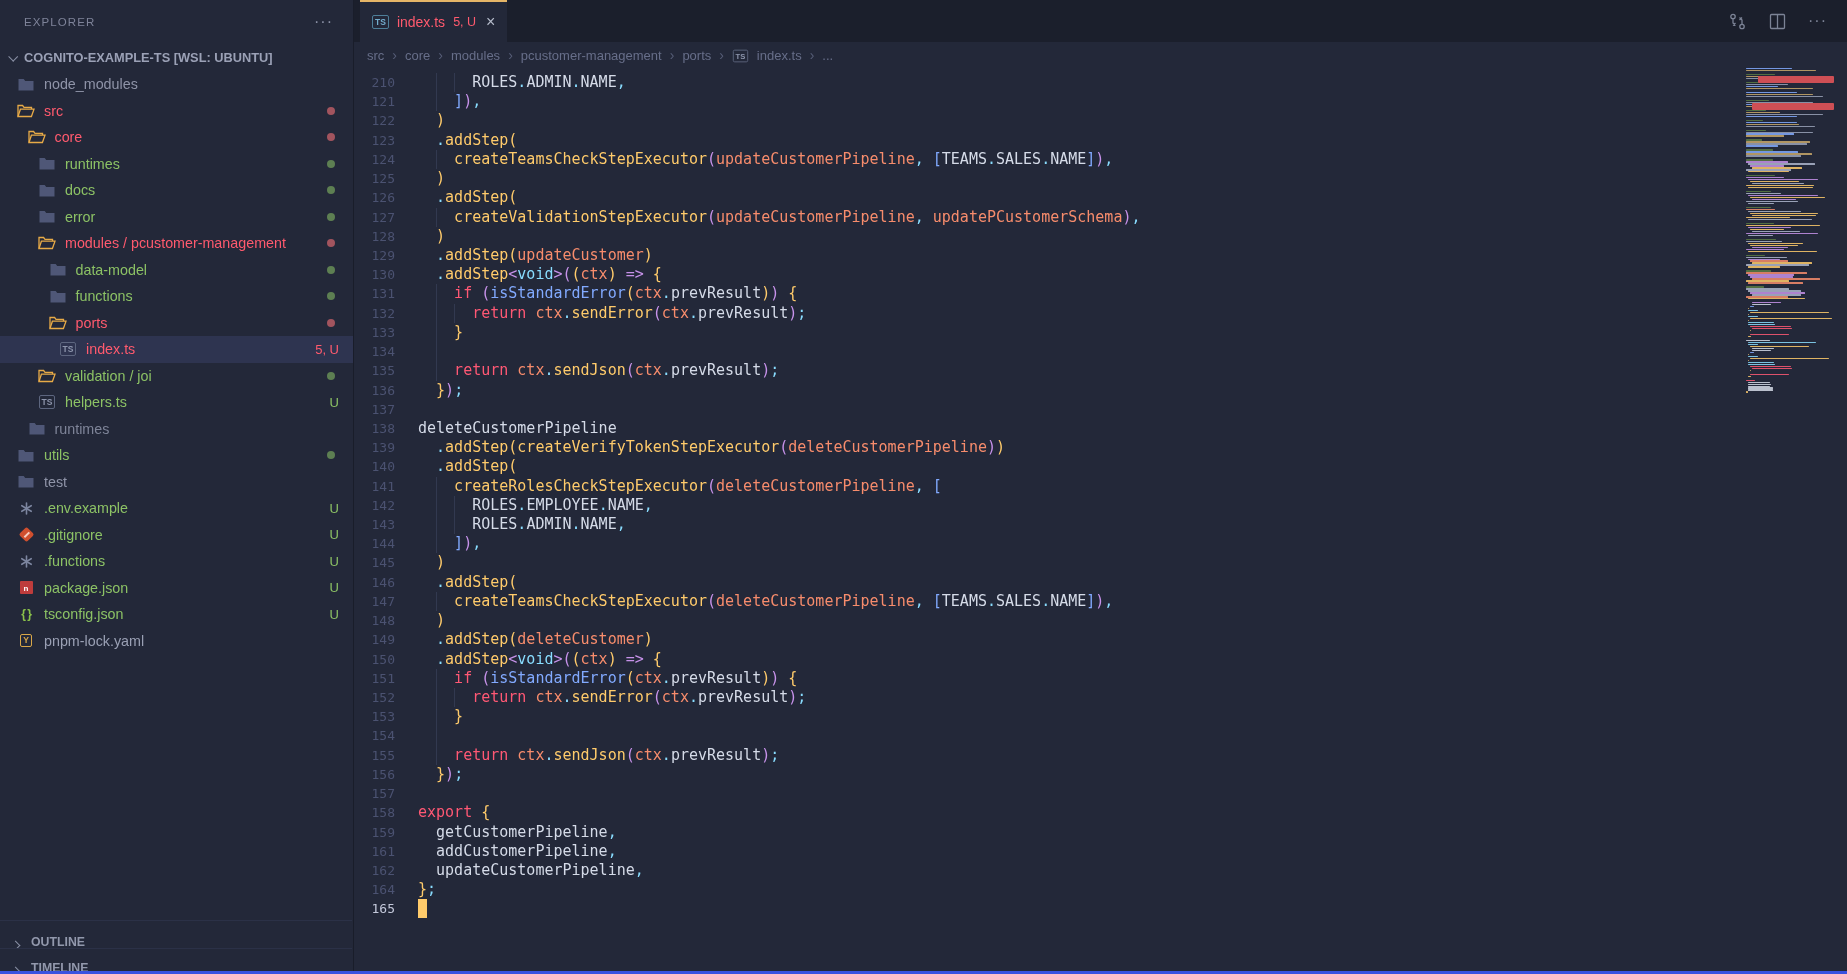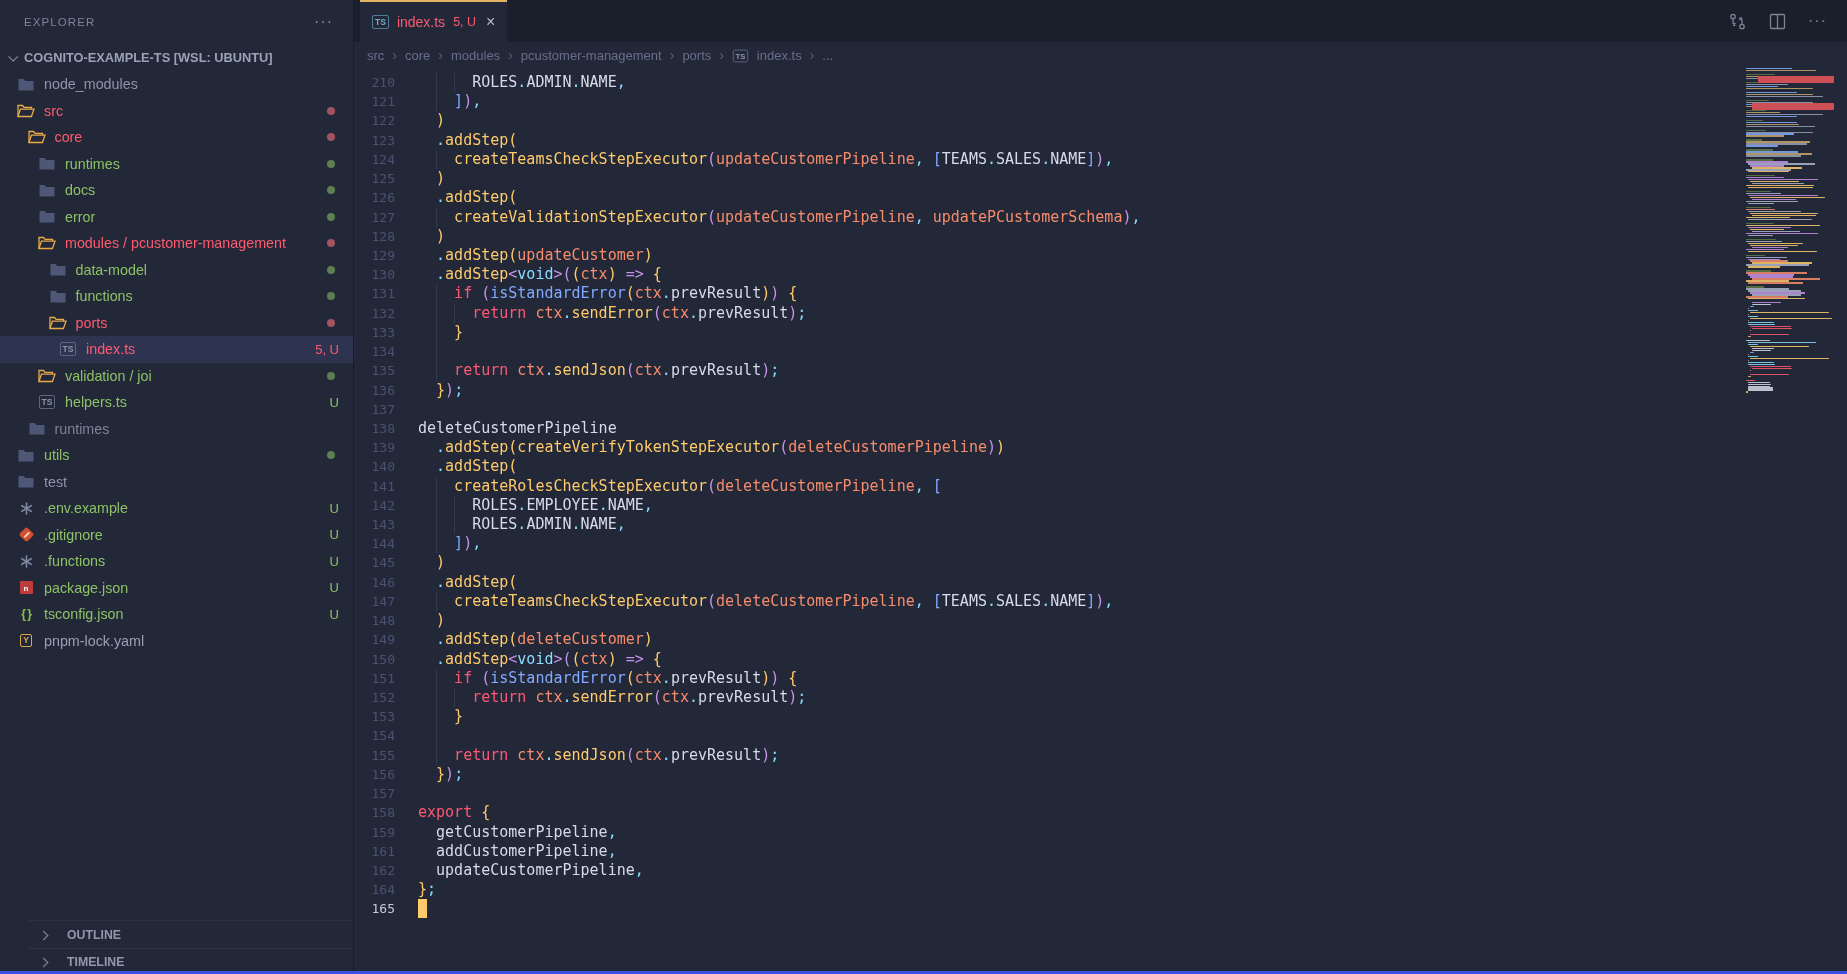--- a/index.html
+++ b/index.html
@@ -24,22 +24,22 @@
   .dot-red{background:#a2545e;} .dot-green{background:#5d7f52;}
   .tsbox{display:inline-block;border:1px solid #5d667f;color:#8e96ad;font-size:8.5px;font-weight:bold;
          padding:1px 2px;border-radius:2px;line-height:10px;}
   .braces-ic{color:#8bc34a;font-weight:bold;font-size:12px;letter-spacing:-1px;}
   .npm-ic{display:inline-flex;width:13px;height:13px;background:#be3c3c;color:#fff;font-size:8px;font-weight:bold;
           align-items:flex-end;justify-content:center;border-radius:1px;line-height:11px;}
   .yaml-ic{display:inline-block;border:1.3px solid #d9a748;color:#d9a748;font-size:8.5px;font-weight:bold;
            padding:0 2px;border-radius:2px;line-height:11px;}
   .git-ic{width:11px;height:11px;background:#d04f2e;transform:rotate(45deg);border-radius:2px;position:relative;}
   .git-ic:after{content:"";position:absolute;left:5px;top:2px;width:1.5px;height:7px;background:#f7cdc0;}
-  .sb-section{position:absolute;left:0;right:1px;display:flex;align-items:center;gap:20px;padding-left:12px;
-              color:#9298ac;font-weight:bold;font-size:12.3px;border-top:1px solid #2b3147;background:#232839;margin-left:28px;}
+  .sb-section{position:absolute;left:0;right:1px;display:flex;align-items:flex-end;gap:12px;padding-left:12px;
+              color:#9298ac;font-weight:bold;font-size:12.3px;border-top:1px solid #2b3147;background:#232839;}
   
   .main{position:absolute;left:354px;top:0;right:0;bottom:0;}
   .tabbar{height:42px;background:#1b1f2c;display:flex;align-items:stretch;}
   .tab{margin-left:6px;display:flex;align-items:center;gap:8px;padding:0 12px;background:#232839;
        border-top:2px solid #e5b567;cursor:pointer;}
   .tab-title{color:#ff5a6e;font-size:14px;}
   .tab-badge{color:#ff5a6e;font-size:12.5px;}
   .tab-close{color:#b6bccb;font-size:16px;margin-left:2px;line-height:1;}
   .tab-actions{margin-left:auto;display:flex;align-items:center;gap:22px;padding-right:20px;color:#7c8396;}
   .ta-ic{display:inline-flex;cursor:pointer;}

